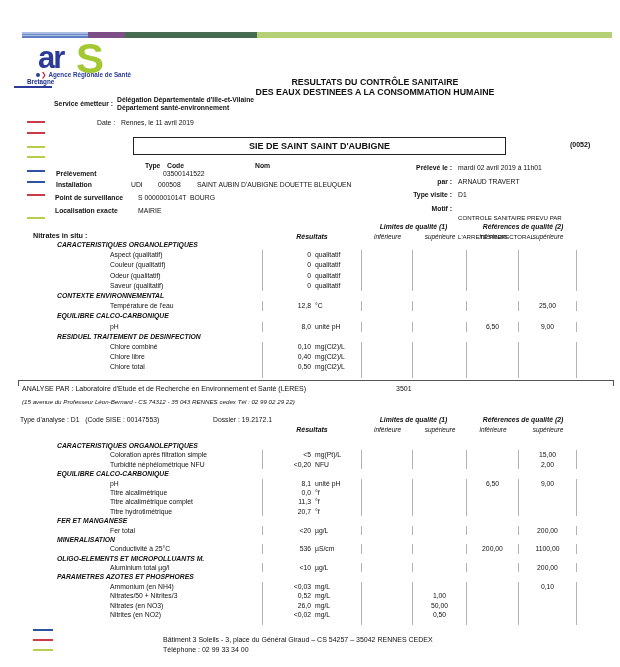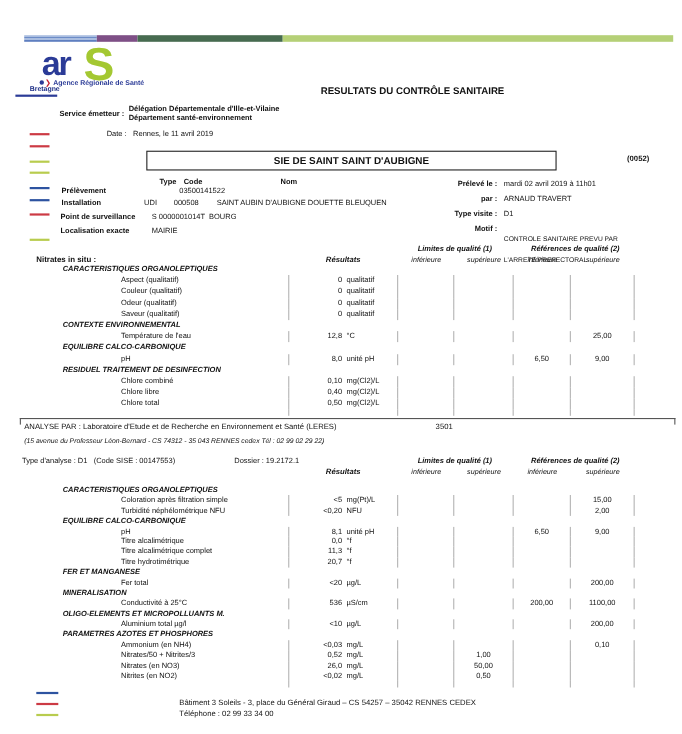--- a/index.html
+++ b/index.html
@@ -118,20 +118,21 @@
   <div class="logo">
     <span class="logo-ar">ar</span>
     <span class="logo-s">S</span>
     <div class="logo-tag"><span class="logo-dot"></span><span class="logo-chev">❯</span><span>Agence Régionale de Santé</span></div>
     <div class="logo-region">Bretagne</div>
     <div class="logo-line"></div>
   </div>
 
   <div class="htitle">
     <div>RESULTATS DU CONTRÔLE SANITAIRE</div>
+    <div>DES EAUX DESTINEES A LA CONSOMMATION HUMAINE</div>
   </div>
 
   <div class="emit-label">Service émetteur :</div>
   <div class="emit-val">
     <div>Délégation Départementale d'Ille-et-Vilaine</div>
     <div>Département santé-environnement</div>
   </div>
   <span class="date-label">Date :</span>
   <span class="date-val">Rennes, le 11 avril 2019</span>
 

